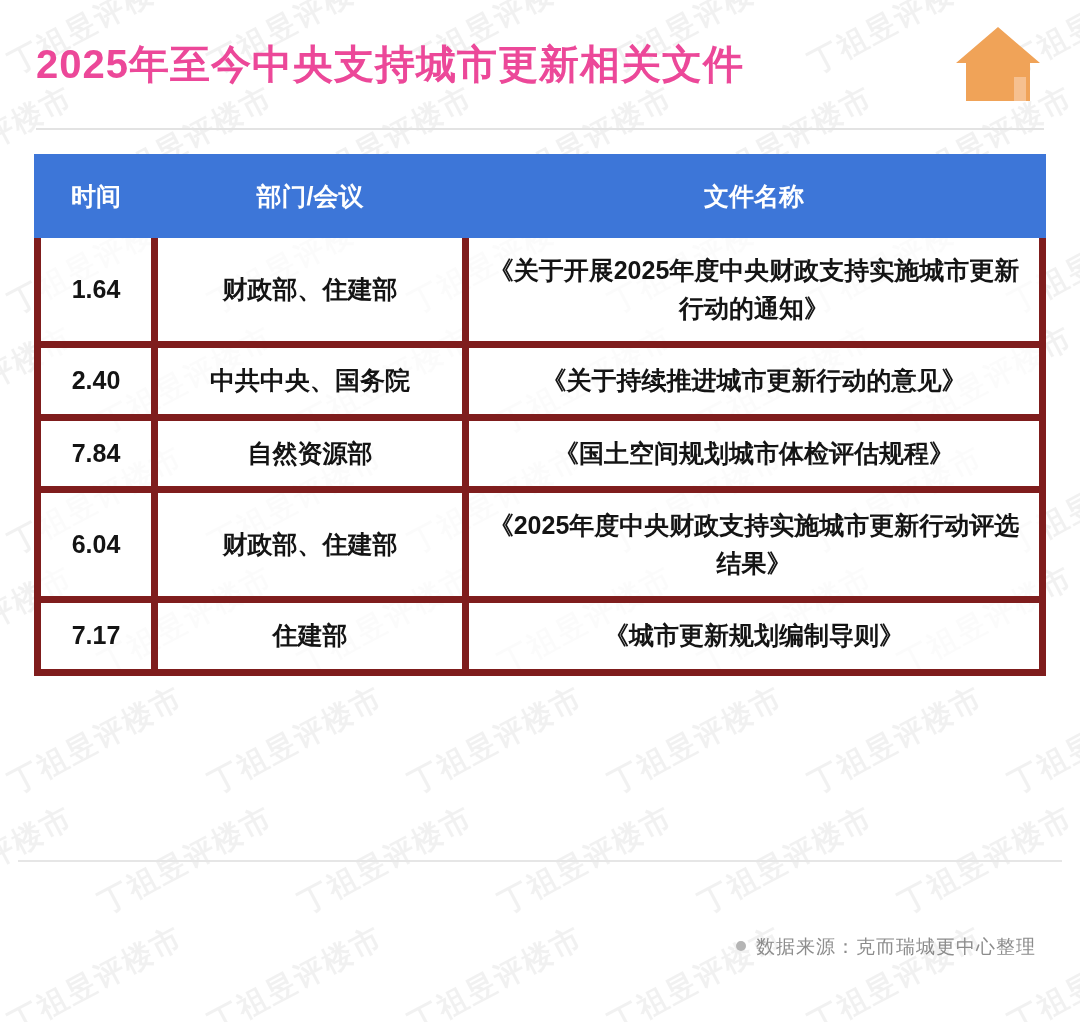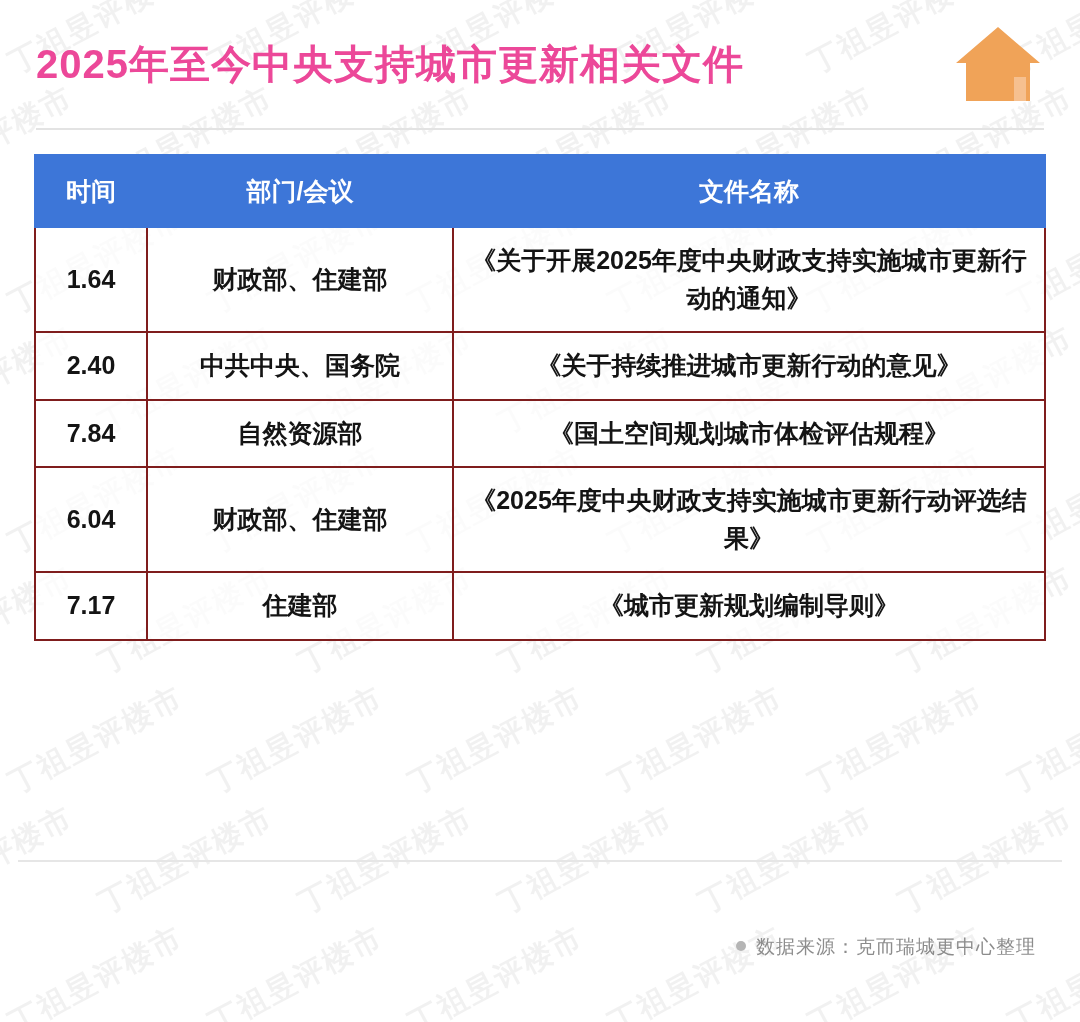--- a/index.html
+++ b/index.html
@@ -77,21 +77,21 @@
     margin: 24px 16px 0 16px;
   }
   table.doc-table {
     border-collapse: collapse;
     width: 100%;
     table-layout: fixed;
     background: rgba(255,255,255,0.72);
   }
   table.doc-table th,
   table.doc-table td {
-    border: 2px solid #7f1d1d;
+    border: 7px solid #7f1d1d;
     text-align: center;
     vertical-align: middle;
   }
   table.doc-table thead th {
     background: #3d76d8;
     color: #ffffff;
     font-size: 25px;
     font-weight: 700;
     height: 62px;
     padding: 4px 6px;

